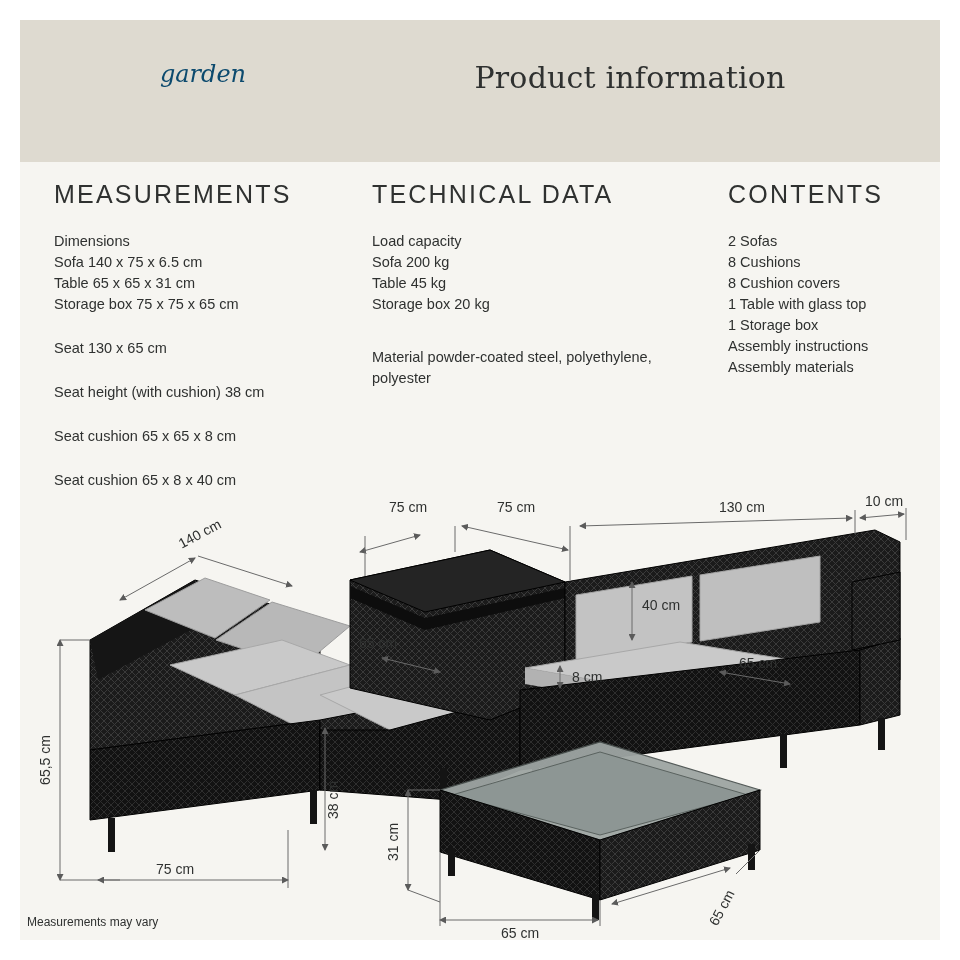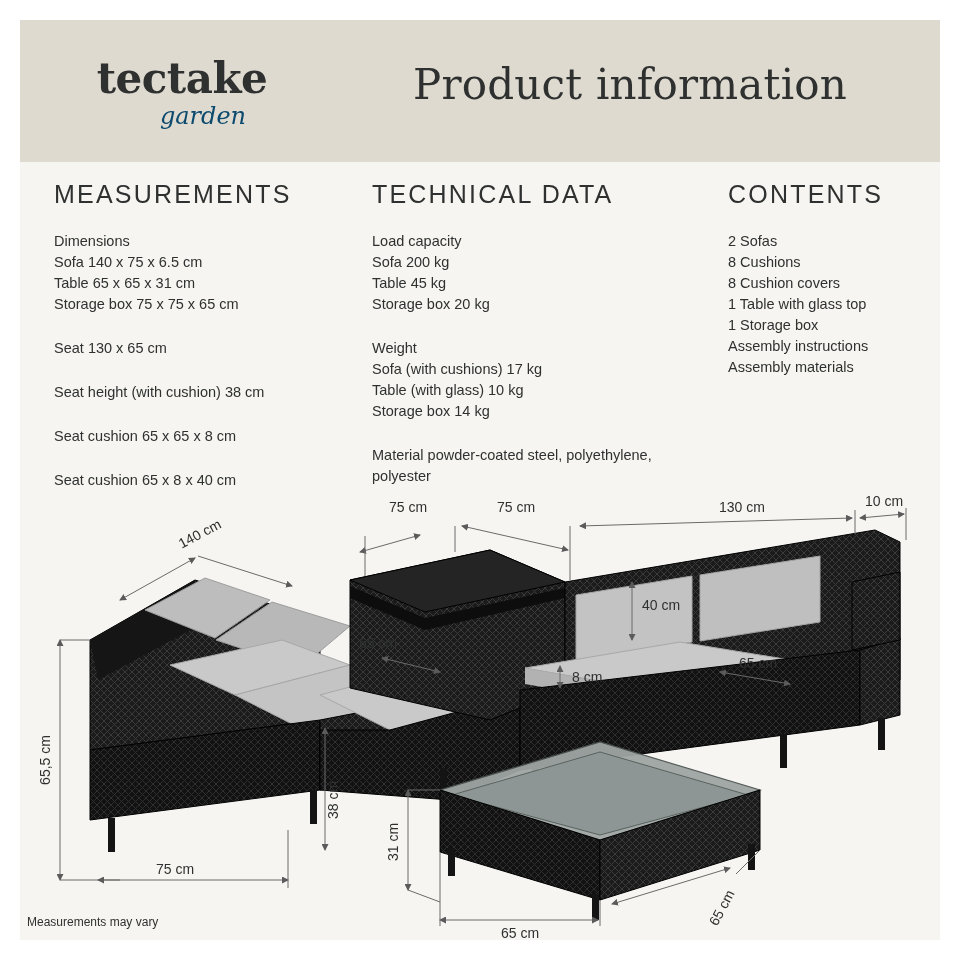--- a/index.html
+++ b/index.html
@@ -61,21 +61,21 @@
     margin-top: 2px;
     margin-left: 42px;
   }
   .header-title {
     position: absolute;
     left: 330px;
     top: 40px;
     width: 560px;
     text-align: center;
     font-family: "DejaVu Serif", serif;
-    font-size: 42px;
+    font-size: 30px;
     color: #2f3130;
     letter-spacing: 0.2px;
   }
   
   .col {
     position: absolute;
     top: 160px;
   }
   .col-1 { left: 34px; width: 300px; }
   .col-2 { left: 352px; width: 300px; }
@@ -125,21 +125,20 @@
   }
 </style>
 </head>
 <body>
 
 <div class="page">
   <div class="sheet">
 
     <div class="header">
       <div class="logo">
-        <div class="logo-main">tectake</div>
         <div class="logo-sub">garden</div>
       </div>
       <div class="header-title">Product information</div>
     </div>
 
     <div class="col col-1">
       <div class="col-head">MEASUREMENTS</div>
 
       <div class="block">
         <div class="line"><b>Dimensions</b></div>
@@ -178,26 +177,20 @@
 
       <div class="block">
         <div class="line"><b>Load capacity</b></div>
         <div class="line"><b>Sofa</b> <span class="val">200 kg</span></div>
         <div class="line"><b>Table</b> <span class="val">45 kg</span></div>
         <div class="line"><b>Storage box</b> <span class="val">20 kg</span></div>
       </div>
 
       <div class="spacer-sm"></div>
 
-      <div class="block">
-        <div class="line"><b>Weight</b></div>
-        <div class="line"><b>Sofa (with cushions)</b> <span class="val">17 kg</span></div>
-        <div class="line"><b>Table (with glass)</b> <span class="val">10 kg</span></div>
-        <div class="line"><b>Storage box</b> <span class="val"> 14 kg</span></div>
-      </div>
 
       <div class="spacer-sm"></div>
 
       <div class="block">
         <div class="line"><b>Material</b> <span class="val">powder-coated steel, polyethylene, polyester</span></div>
       </div>
     </div>
 
     <div class="col col-3">
       <div class="col-head">CONTENTS</div>

